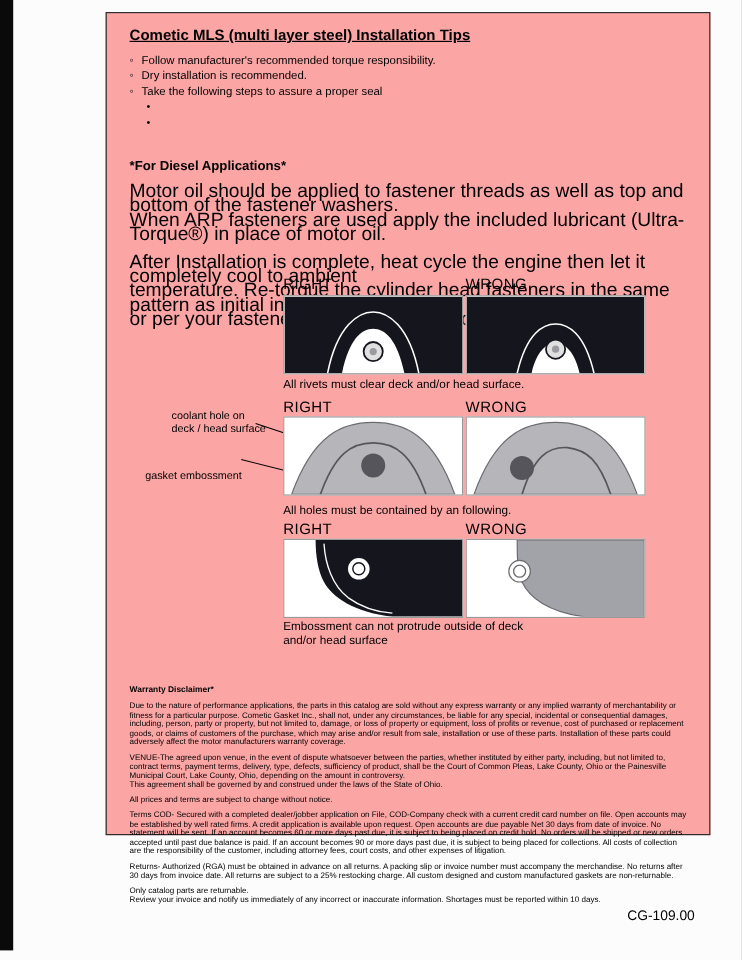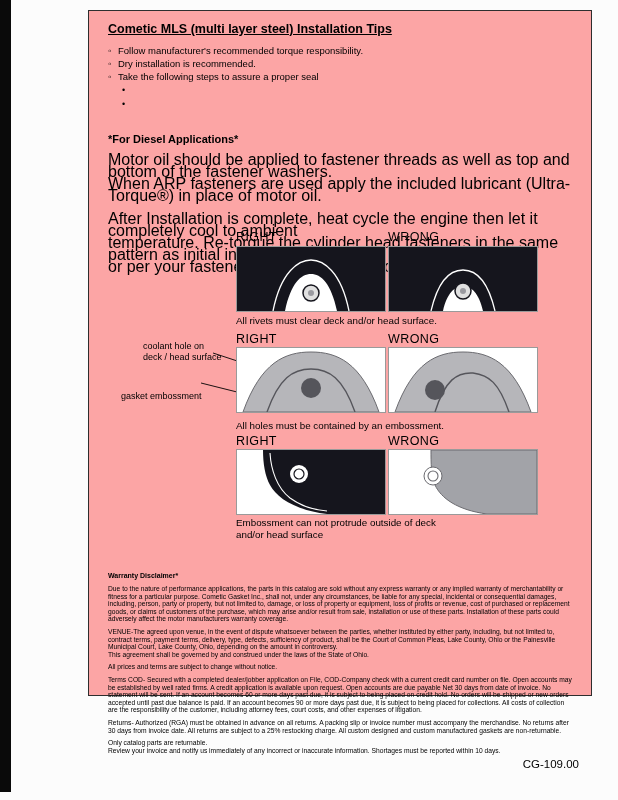--- a/index.html
+++ b/index.html
@@ -120,21 +120,21 @@
     </svg>
   </div>
   <div class="panel r2p col-b">
     <svg viewBox="0 0 148 64" xmlns="http://www.w3.org/2000/svg">
       <rect x="0" y="0" width="148" height="64" fill="#ffffff"></rect>
       <path d="M6,64 C24,14 48,4 74,4 C100,4 124,14 142,64 Z" stroke="#6b6b70" stroke-width="1" fill="#b6b6ba"></path>
       <path d="M46,64 C56,32 68,24 84,25 C100,27 110,35 120,64" fill="none" stroke="#55555b" stroke-width="1.4"></path>
       <circle cx="46" cy="42" r="10" fill="#55555b"></circle>
     </svg>
   </div>
-  <div class="cap cap2">All holes must be contained by an embossment.</div>
+  <div class="cap cap2">All holes must be contained by an following.</div>
 
   <div class="dlbl r3l col-a">RIGHT</div>
   <div class="dlbl r3l col-b">WRONG</div>
 
   <div class="panel r3p col-a">
     <svg viewBox="0 0 148 64" xmlns="http://www.w3.org/2000/svg">
       <rect x="0" y="0" width="148" height="64" fill="#ffffff"></rect>
       <path d="M26,0 H148 V64 H90 C58,60 40,48 33,35 C28,26 26,13 26,0 Z" fill="#15151d"></path>
       <path d="M33,3 C34,20 40,38 53,48 C64,56 76,60 90,61" fill="none" stroke="#ffffff" stroke-width="1.1"></path>
       <circle cx="62" cy="24" r="9" fill="#ffffff"></circle>

